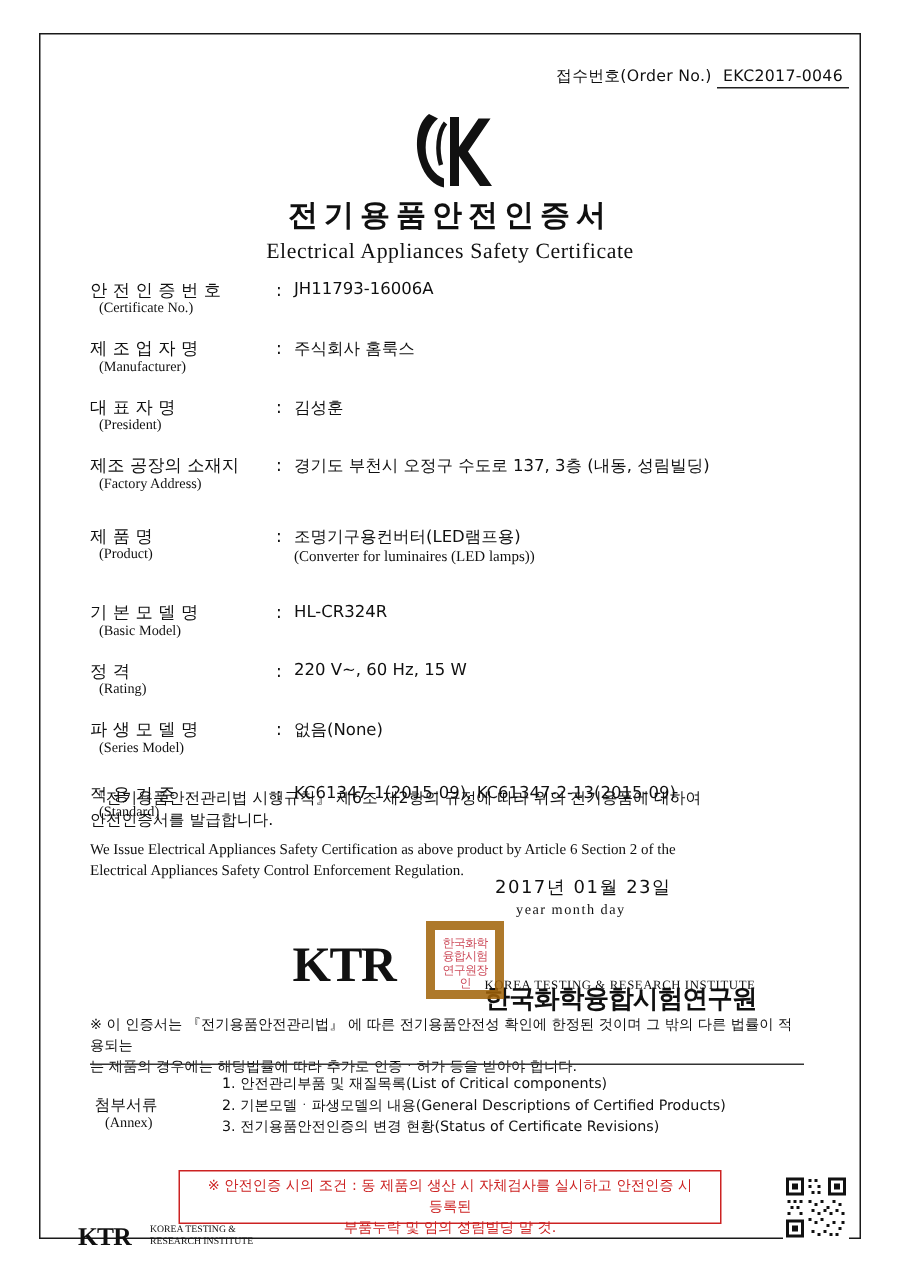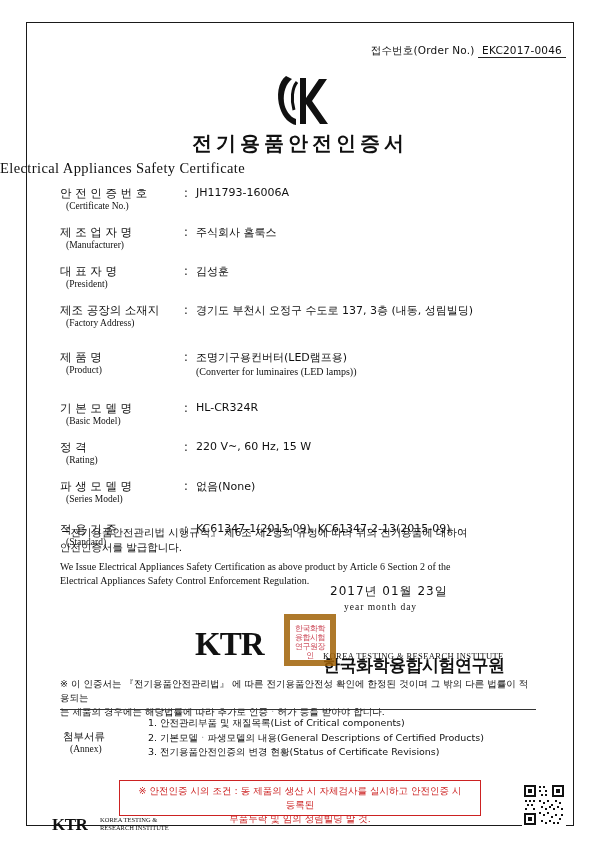--- a/index.html
+++ b/index.html
@@ -62,21 +62,21 @@
     text-align: center;
     font-size: 20px;
     font-weight: bold;
     letter-spacing: 4px;
     font-family: "DejaVu Sans", "Liberation Sans", sans-serif;
   }
   .title-en {
     position: absolute;
     top: 160px;
     left: 0; right: 0;
-    text-align: left;
+    text-align: center;
     font-size: 14.5px;
     letter-spacing: 0.4px;
     font-family: "Liberation Serif", "DejaVu Serif", serif;
   }
 
   .fields {
     position: absolute;
     left: 60px;
     top: 186px;
     width: 480px;

